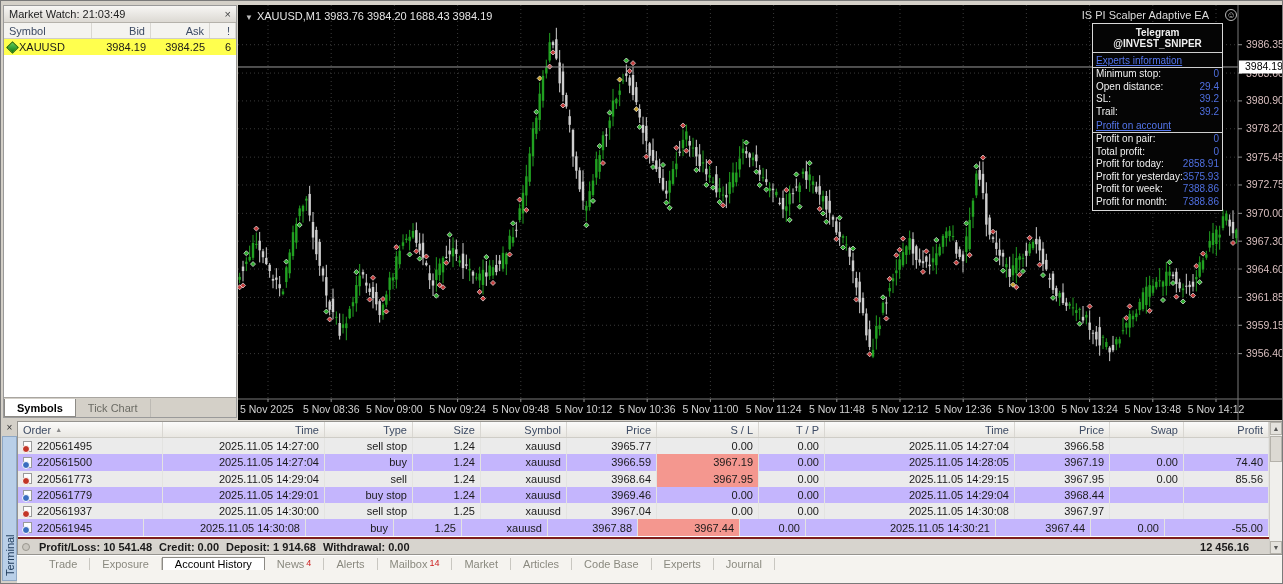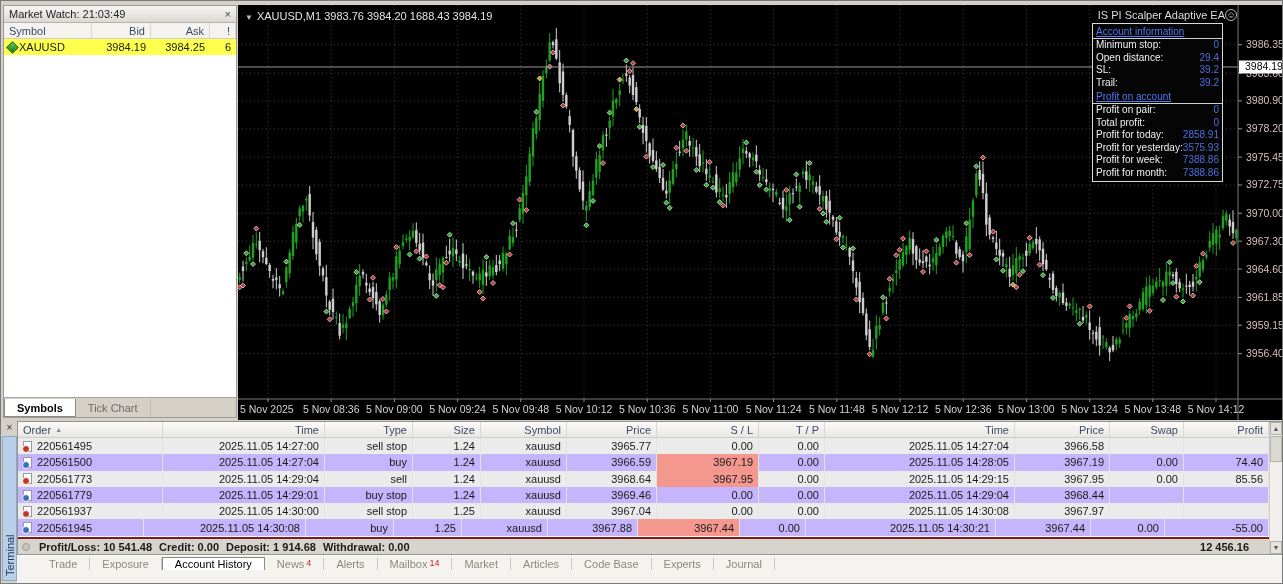--- a/index.html
+++ b/index.html
@@ -29,21 +29,21 @@
     transform:rotate(45deg); border:1px solid #0c5c0c; flex:0 0 9px; }
   .mw-body { flex:1; background:#fff; }
   .mw-tabs { flex:0 0 20px; display:flex; align-items:stretch; background:#d4d0c8; border-top:1px solid #a8a5a0; padding-top:1px; }
   .mw-tab { padding:2px 12px; display:flex; align-items:center; color:#6b6b64; border-right:1px solid #bdbab4; }
   .mw-tab.active { background:#fff; border:1px solid #8c8a85; border-top:none; color:#000; font-weight:bold; }
   
   .chart { position:absolute; left:237px; top:4px; width:1045px; height:415px; background:#000; }
   .chart svg { position:absolute; left:0; top:0; }
   .chart-title { position:absolute; left:7px; top:5px; color:#e4e4e4; font-size:11px; }
   .chart-title .caret { color:#bdbdbd; font-size:8px; margin-right:4px; }
-  .ea-label { position:absolute; top:4px; right:46px; color:#dcdcdc; font-size:11px; display:flex; align-items:center; gap:0; }
+  .ea-label { position:absolute; top:4px; right:46px; color:#dcdcdc; font-size:11px; display:flex; align-items:center; gap:16px; }
   .ea-smiley { width:12px; height:12px; border:1px solid #b9b9b9; border-radius:50%; color:#c9c9c9;
     font-size:9px; line-height:10px; text-align:center; }
   .ea-panel { position:absolute; top:18px; right:60px; width:131px; background:#050505;
     border:1px solid #d9d9d9; font-size:10px; color:#f0f0f0; padding-bottom:2px; }
   .ea-head { text-align:center; font-weight:bold; font-size:10px; padding:3px 2px; border-bottom:1px solid #cfcfcf; }
   .ea-section-title { padding:2px 3px 1px; border-bottom:1px solid #cfcfcf; text-decoration:underline; }
   .ea-row { display:flex; justify-content:space-between; padding:0 3px; line-height:12.5px; }
   .ea-row .v { text-align:right; }
   
   .terminal { position:absolute; left:1px; top:420px; width:1281px; height:160px; display:flex; background:#d4d0c8; }
@@ -932,21 +932,22 @@
         <text x="978" y="408" fill="#d2d2d2" font-size="10.5" text-anchor="middle" font-family="Liberation Sans, sans-serif">5 Nov 14:12</text>
       </svg>
     <div class="chart-title">
       <span class="caret">▼</span><span>XAUUSD,M1  3983.76 3984.20 1688.43 3984.19</span>
     </div>
     <div class="ea-label">
       <span>IS PI Scalper Adaptive EA</span>
       <span class="ea-smiley">☺</span>
     </div>
     <div class="ea-panel" id="ea-panel">
-    <div class="ea-section-title" style="color: rgb(85, 119, 238);">Account information</div>
+      <div class="ea-head">Telegram @INVEST_SNIPER</div>
+    <div class="ea-section-title" style="color: rgb(85, 119, 238);">Experts information</div>
         <div class="ea-row">
           <span class="l">Minimum stop:</span>
           <span class="v" style="color: rgb(79, 111, 224);">0</span>
         </div>
         <div class="ea-row">
           <span class="l">Open distance:</span>
           <span class="v" style="color: rgb(79, 111, 224);">29.4</span>
         </div>
         <div class="ea-row">
           <span class="l">SL:</span>

